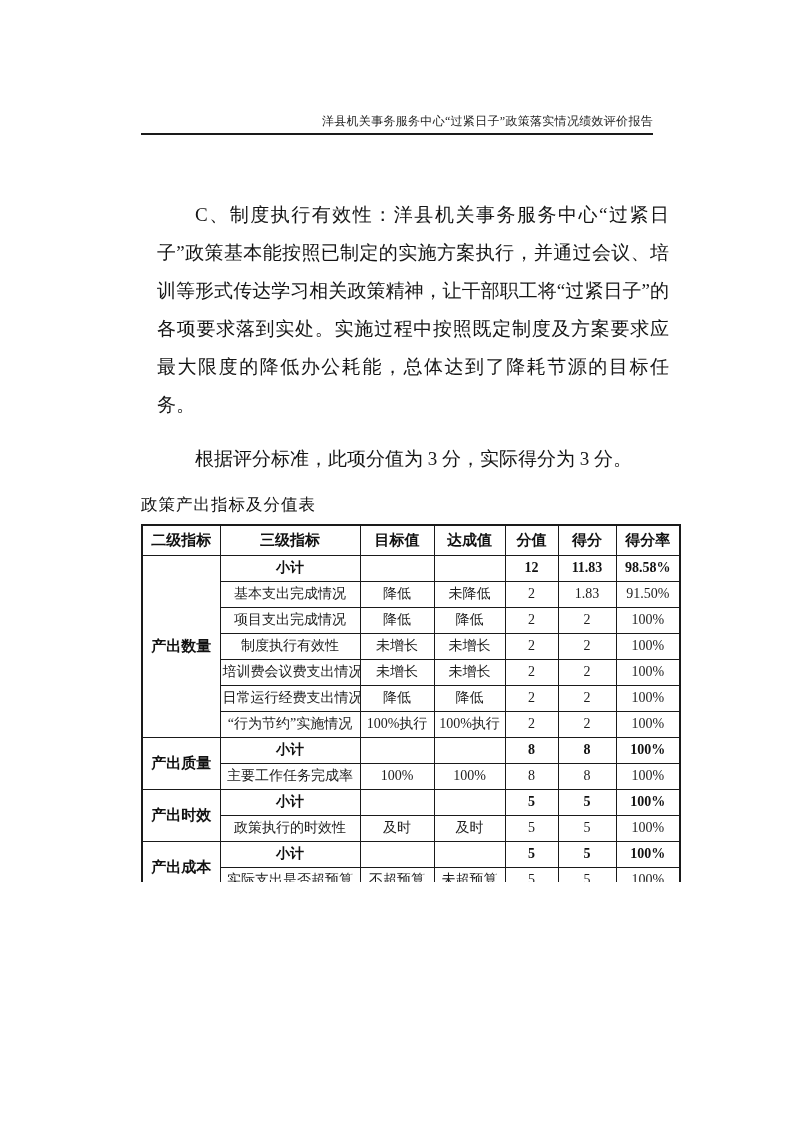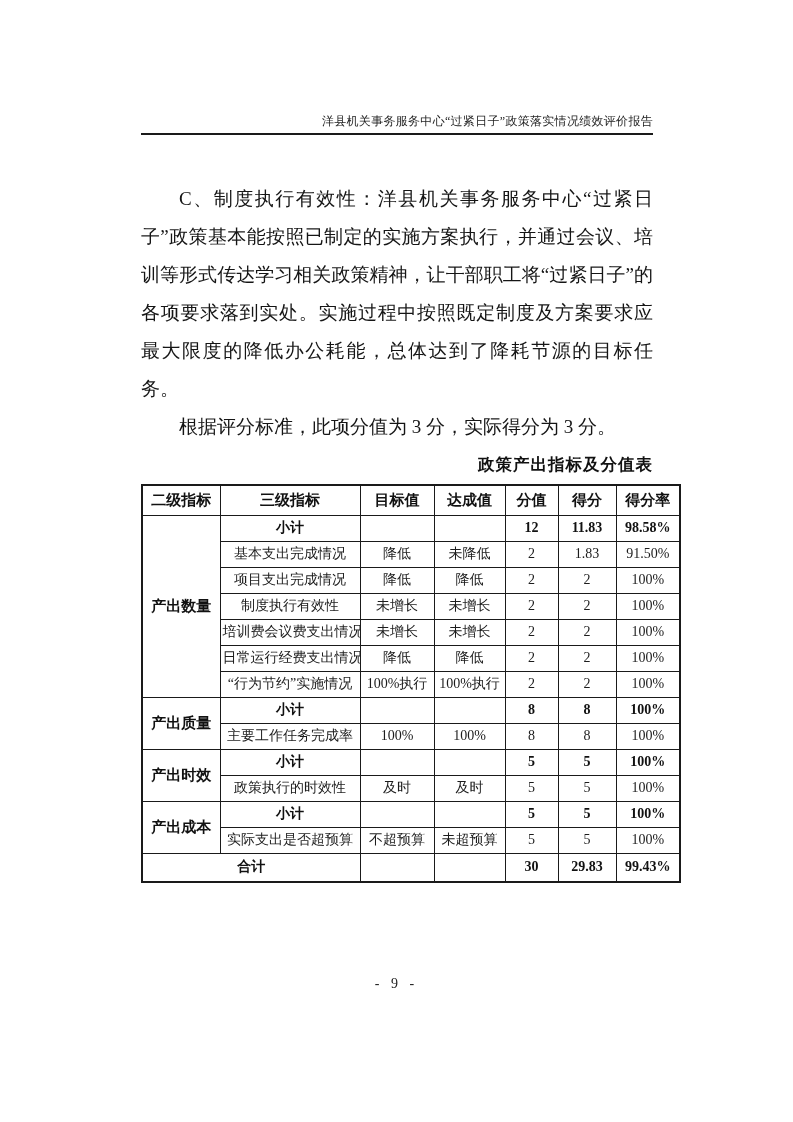--- a/index.html
+++ b/index.html
@@ -1,20 +1,20 @@
 <!DOCTYPE html>
 <html><head>
 <meta charset="utf-8">
 <style>
   * { box-sizing: border-box; }
   html, body { margin: 0; padding: 0; background: #ffffff; }
   .page {
     position: relative;
     width: 793px;
-    height: 1122px;
+    height: 882px;
     margin: 0 auto;
     background: #ffffff;
     color: #1a1a1a;
     font-family: "Liberation Serif", "DejaVu Serif", serif;
     overflow: hidden;
   }
   .doc-header {
     position: absolute;
     top: 112px;
     left: 141px;
@@ -28,31 +28,31 @@
     color: #1f1f1f;
   }
   .content {
     position: absolute;
     top: 180px;
     left: 141px;
     width: 538px;
   }
   .body-par {
     width: 512px;
-    margin: 0;
+    margin: 16px;
     font-size: 19px;
     line-height: 38px;
     text-indent: 2em;
     text-align: justify;
     color: #151515;
   }
   .table-title {
     width: 512px;
-    text-align: right;
-    font-weight: bold;
+    text-align: left;
+    font-weight: normal;
     font-size: 16.5px;
     margin: 8px 0 8px 0;
     letter-spacing: 1px;
     color: #111;
   }
   table.indicators {
     width: 538px;
     border-collapse: collapse;
     table-layout: fixed;
     border: 2px solid #1a1a1a;

